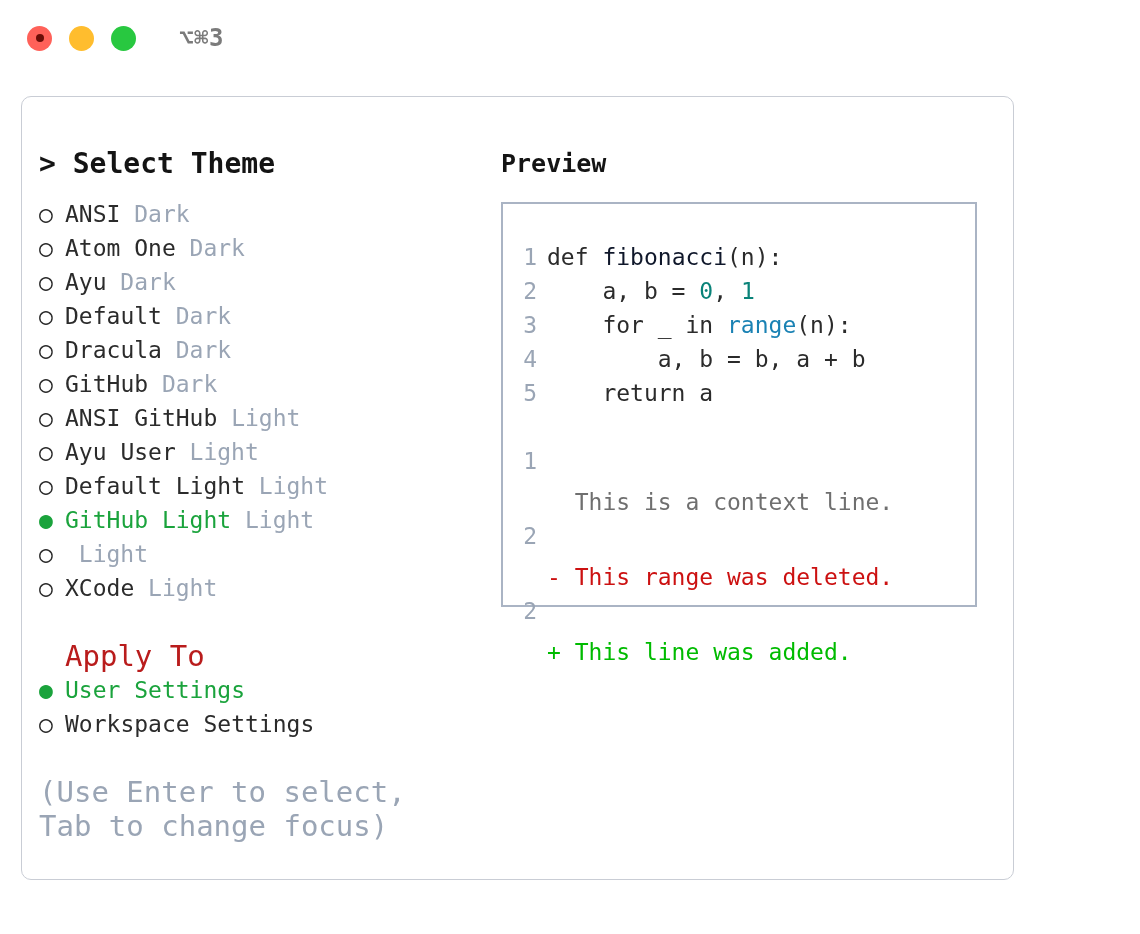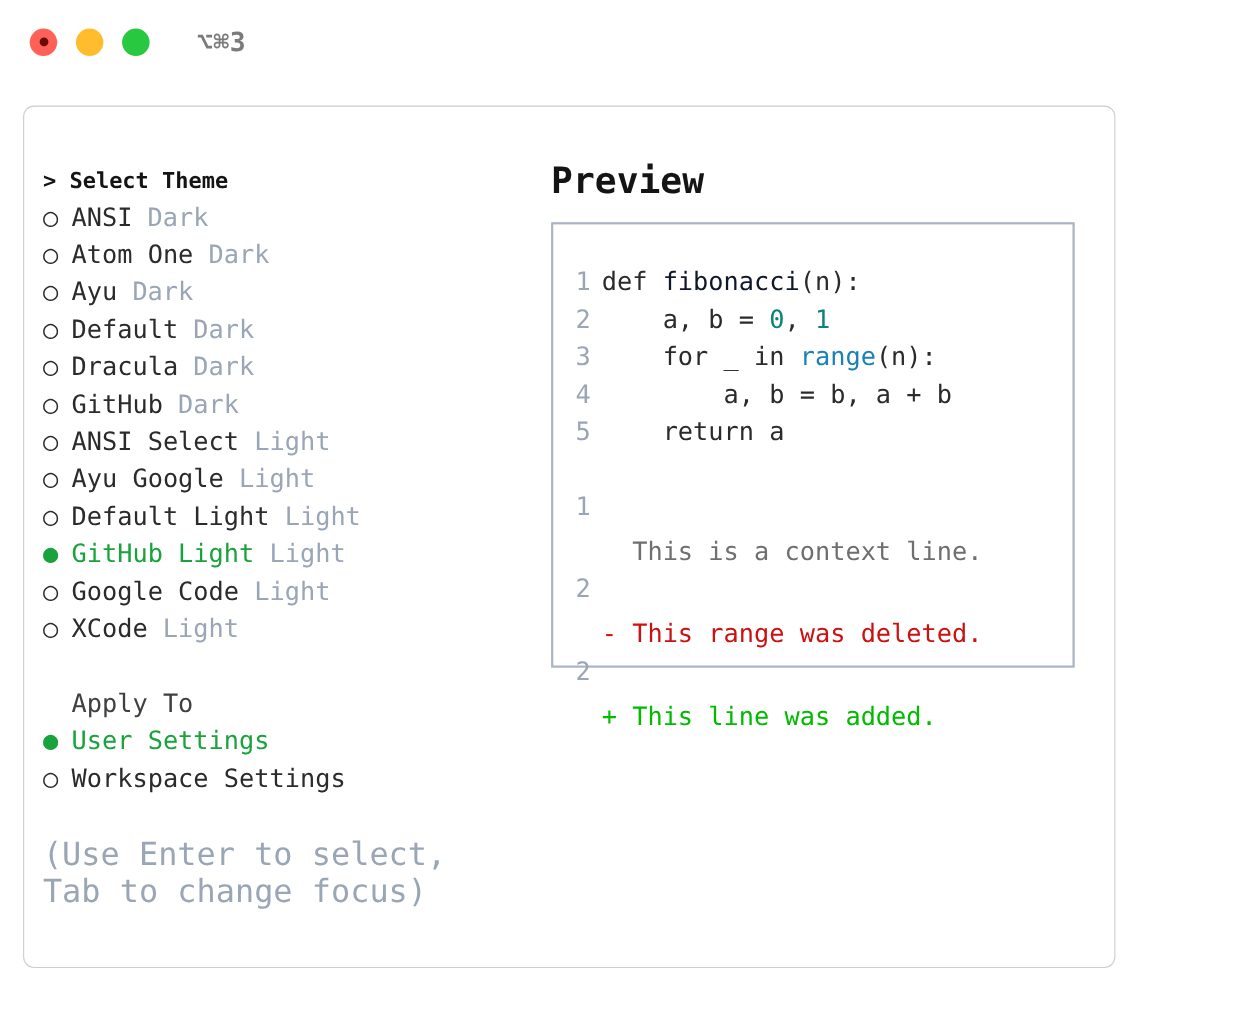--- a/index.html
+++ b/index.html
@@ -85,26 +85,26 @@
 
   
   .left-col {
     position: absolute;
     left: 17px;
     top: 50px;
     width: 440px;
   }
 
   .section-title {
-    font-size: 20px;
+    font-size: 28px;
     font-weight: bold;
     color: #141414;
     white-space: pre;
     line-height: 34px;
-    margin-bottom: 0;
+    margin-bottom: 16px;
   }
 
   .theme-row {
     display: flex;
     align-items: baseline;
     font-size: 23px;
     line-height: 34px;
     color: #2b2b2b;
     white-space: pre;
   }
@@ -119,23 +119,23 @@
   .bullet.filled { color: #1aa33c; }
   .theme-name { color: #2b2b2b; }
   .theme-row.selected .theme-name { color: #1aa33c; }
   .theme-tag {
     color: #9aa5b5;
     margin-left: 0.6em;
     text-align: right;
   }
 
   .apply-title {
-    font-size: 23px;
-    line-height: 34px;
-    color: #404040;
+    font-size: 29px;
+    line-height: 34px;
+    color: #b91c1c;
     white-space: pre;
     padding-left: 26px;
   }
   .spacer-row { height: 34px; }
 
   .hint {
     font-size: 29px;
     line-height: 34px;
     color: #9aa5b5;
     width: 420px;
@@ -144,21 +144,21 @@
   }
 
   
   .right-col {
     position: absolute;
     left: 479px;
     top: 50px;
     width: 490px;
   }
   .preview-label {
-    font-size: 33px;
+    font-size: 25px;
     font-weight: bold;
     color: #141414;
     line-height: 34px;
     white-space: pre;
   }
   .preview-box {
     margin-top: 21px;
     width: 476px;
     height: 405px;
     border: 2px solid #aab4c4;
@@ -213,25 +213,25 @@
 
         <div class="section-title">&gt; Select Theme</div>
 
         <div id="theme-list">
             <div class="theme-row"><span class="bullet">○</span><span class="theme-name">ANSI</span><span class="theme-tag">Dark</span></div>
             <div class="theme-row"><span class="bullet">○</span><span class="theme-name">Atom One</span><span class="theme-tag">Dark</span></div>
             <div class="theme-row"><span class="bullet">○</span><span class="theme-name">Ayu</span><span class="theme-tag">Dark</span></div>
             <div class="theme-row"><span class="bullet">○</span><span class="theme-name">Default</span><span class="theme-tag">Dark</span></div>
             <div class="theme-row"><span class="bullet">○</span><span class="theme-name">Dracula</span><span class="theme-tag">Dark</span></div>
             <div class="theme-row"><span class="bullet">○</span><span class="theme-name">GitHub</span><span class="theme-tag">Dark</span></div>
-            <div class="theme-row"><span class="bullet">○</span><span class="theme-name">ANSI Select</span><span class="theme-tag">Light</span></div>
-            <div class="theme-row"><span class="bullet">○</span><span class="theme-name">Ayu Google</span><span class="theme-tag">Light</span></div>
+            <div class="theme-row"><span class="bullet">○</span><span class="theme-name">ANSI GitHub</span><span class="theme-tag">Light</span></div>
+            <div class="theme-row"><span class="bullet">○</span><span class="theme-name">Ayu User</span><span class="theme-tag">Light</span></div>
             <div class="theme-row"><span class="bullet">○</span><span class="theme-name">Default Light</span><span class="theme-tag">Light</span></div>
             <div class="theme-row selected"><span class="bullet filled">●</span><span class="theme-name">GitHub Light</span><span class="theme-tag">Light</span></div>
-            <div class="theme-row"><span class="bullet">○</span><span class="theme-name">Google Code</span><span class="theme-tag">Light</span></div>
+            <div class="theme-row"><span class="bullet">○</span><span class="theme-tag">Light</span></div>
             <div class="theme-row"><span class="bullet">○</span><span class="theme-name">XCode</span><span class="theme-tag">Light</span></div>
           </div>
 
         <div class="spacer-row"></div>
 
         <div class="apply-title">Apply To</div>
 
         <div id="apply-list">
             <div class="theme-row selected"><span class="bullet filled">●</span><span class="theme-name">User Settings</span></div>
             <div class="theme-row"><span class="bullet">○</span><span class="theme-name">Workspace Settings</span></div>

